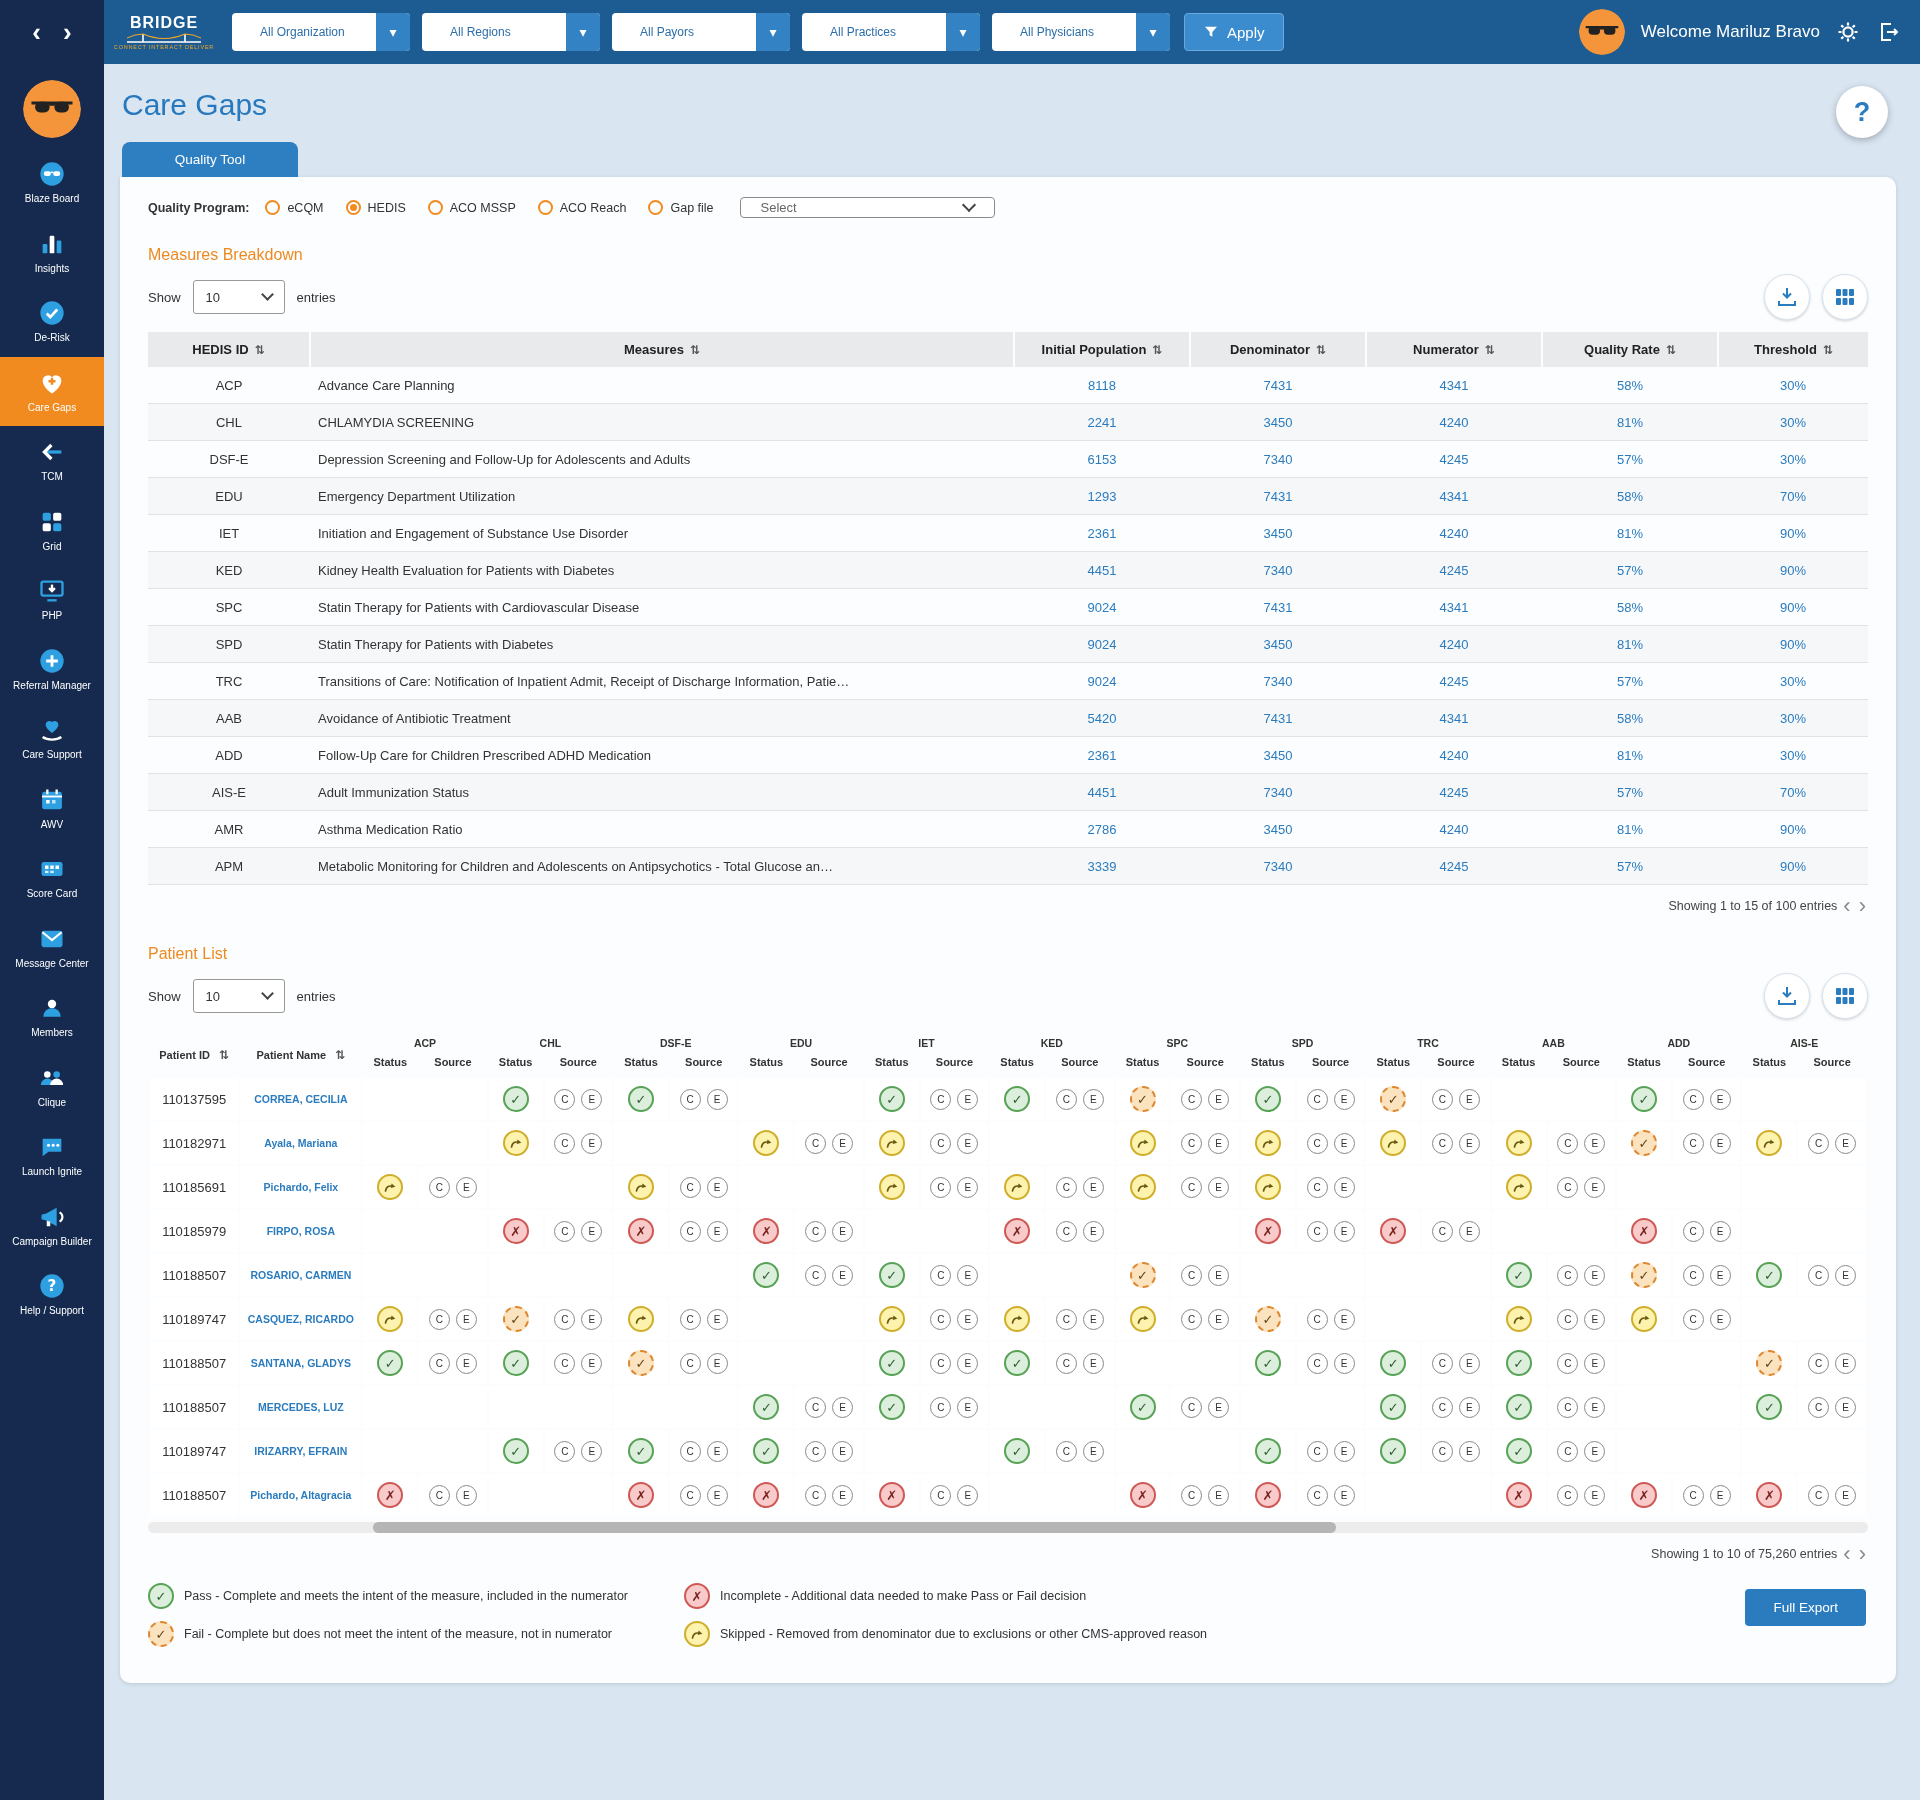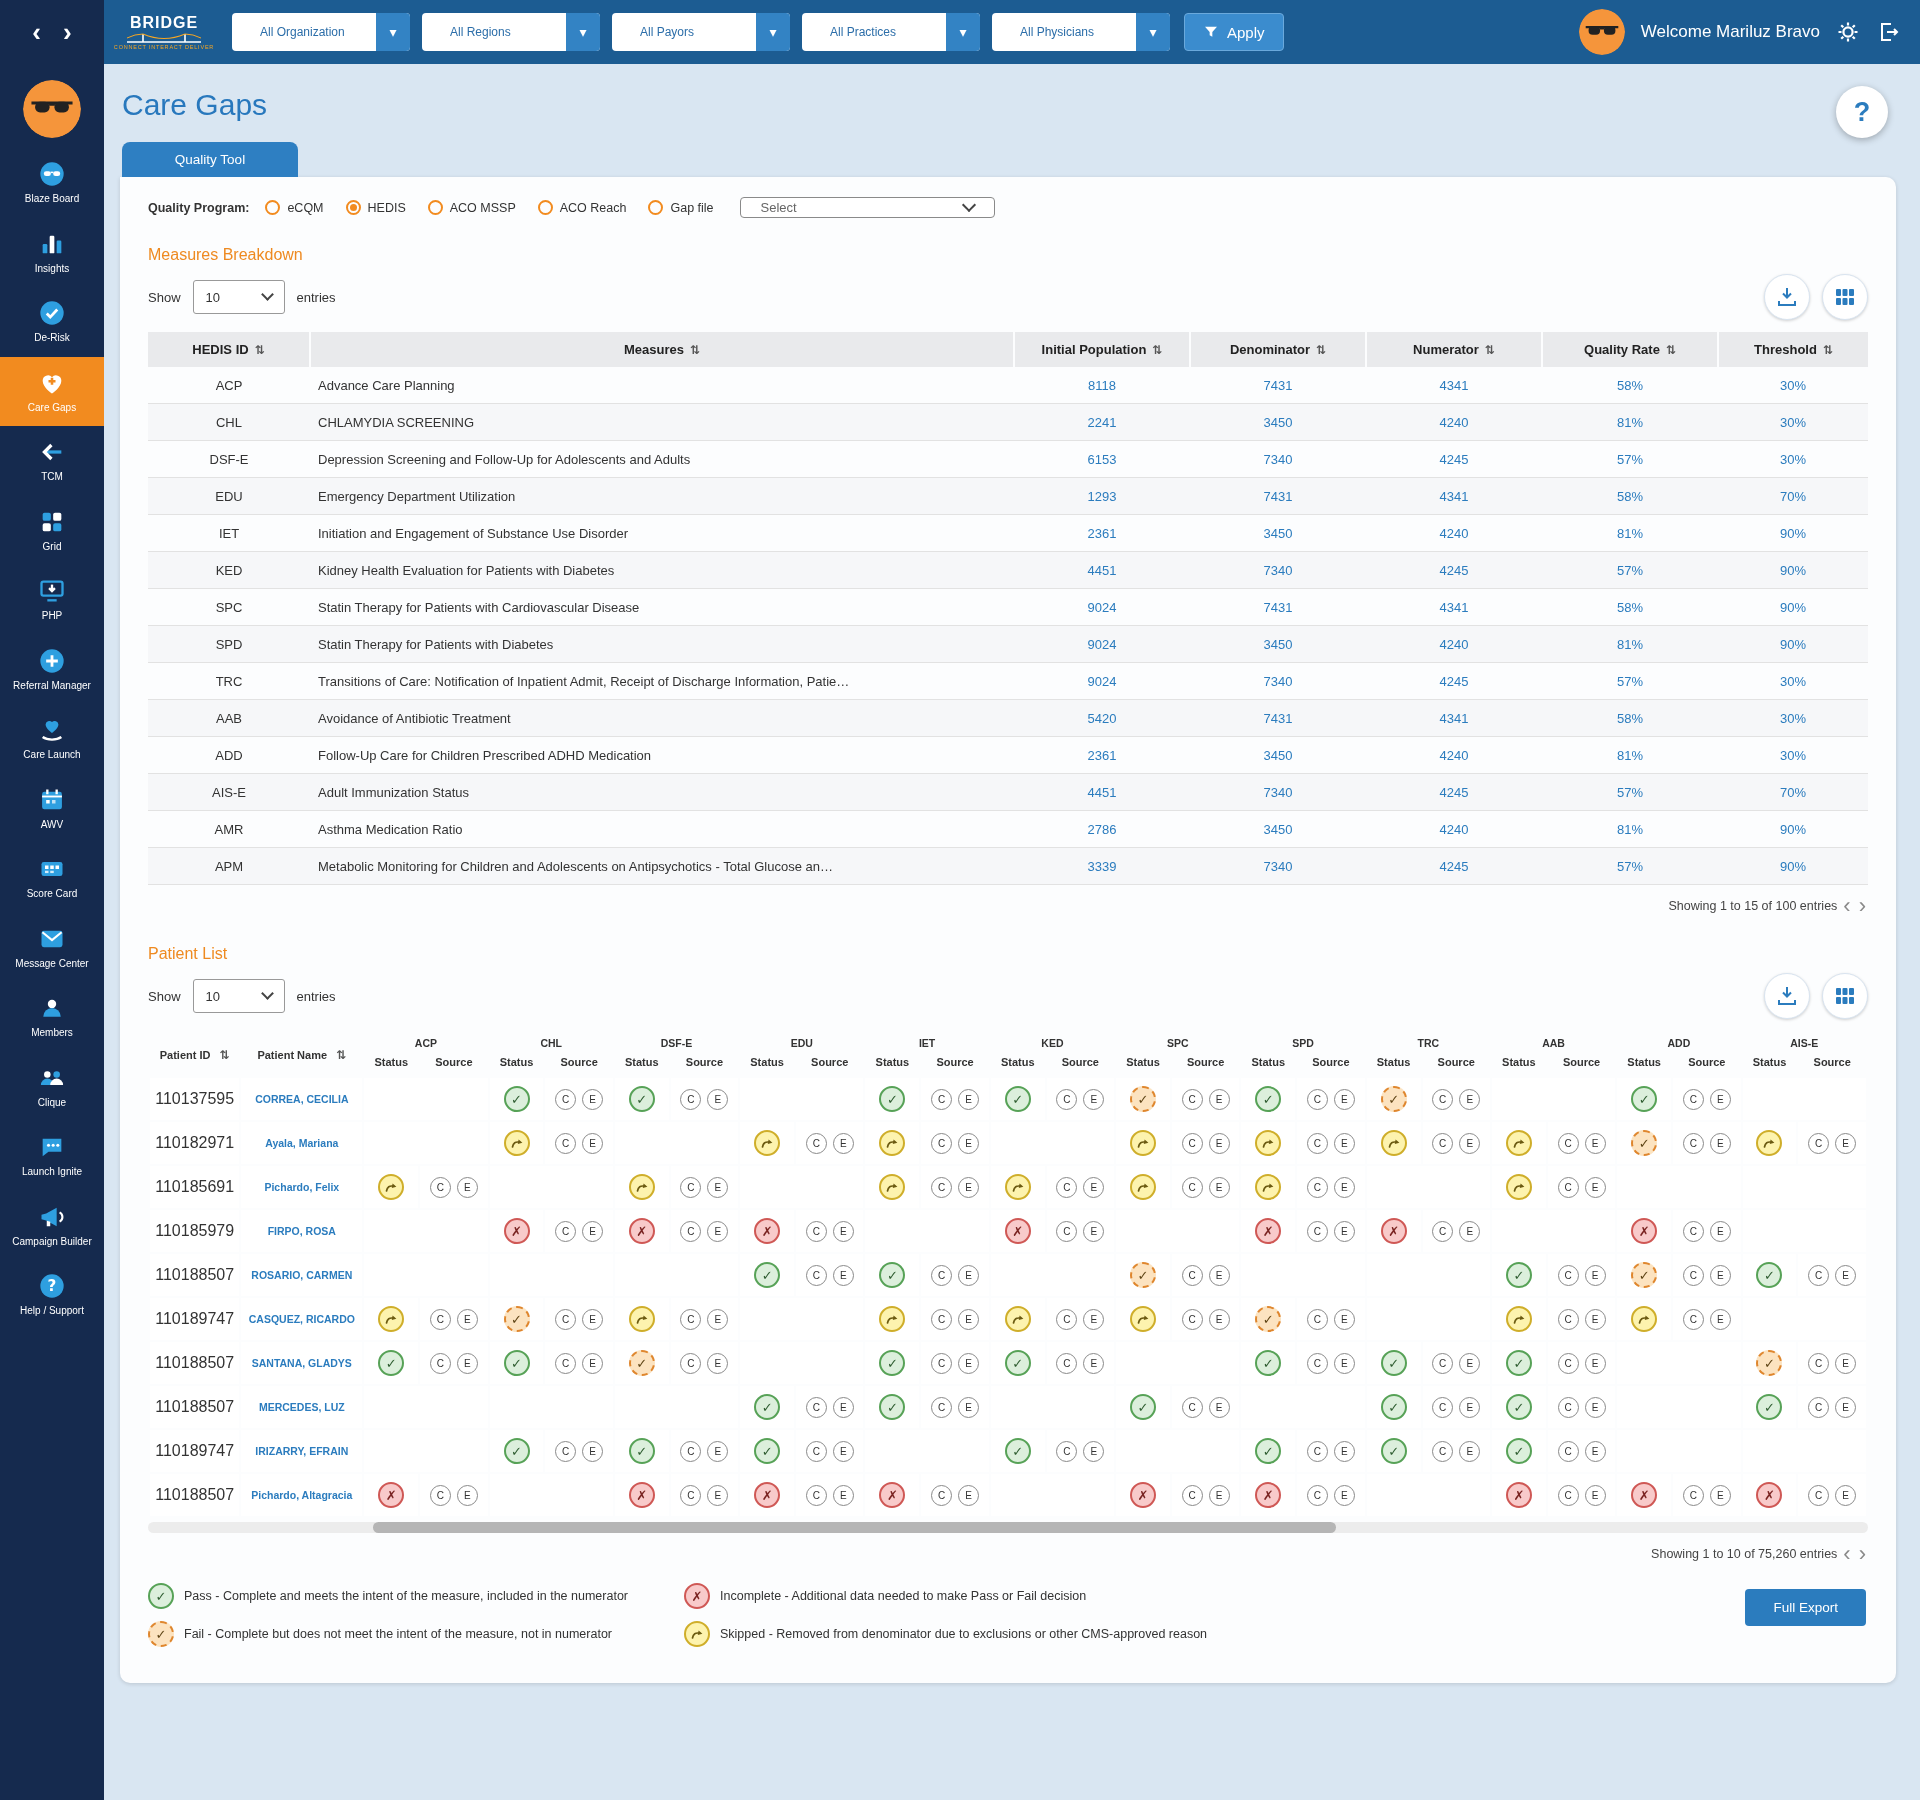--- a/index.html
+++ b/index.html
@@ -98,21 +98,21 @@
   .pt-wrap { width:100%; overflow:hidden; margin-top:12px; }
   #patient-table { border-collapse:separate; border-spacing:2px; }
   #patient-table th { font-size:11px; font-weight:bold; color:#333; padding:4px 2px; background:#fcfdfe;
     vertical-align:middle; white-space:nowrap; }
   .grp-th { font-size:10.5px !important; padding-bottom:1px !important; }
   .sub-th { padding-bottom:8px !important; }
   .sub-th.w-status { width:58px; } .sub-th.w-source { width:74px; }
   .pid-th { width:92px; cursor:pointer; } .pname-th { width:128px; cursor:pointer;text-align:center; }
   #patient-table td { height:42px; text-align:center; vertical-align:middle; background:#fff; }
   td.cell-empty { background:#d5d5d5; }
-  td.pid { font-size:16px; color:#333; }
+  td.pid { font-size:13px; color:#333; }
   td.pname { font-size:10.5px; color:#2b7cbe; font-weight:bold; cursor:pointer; }
   .st { display:inline-flex; width:26px; height:26px; border-radius:50%; align-items:center; justify-content:center;
     font-size:13px; font-weight:bold; cursor:pointer; }
   .st svg { width:14px; height:14px; }
   .st-pass { background:#dcefdc; border:2px solid #57a257; color:#2f5d31; }
   .st-fail { background:#fce3c0; border:2px dashed #df862d; color:#5f4516; }
   .st-inc  { background:#f8caca; border:2px solid #cf5855; color:#7a2422; }
   .st-skip { background:#fdf3ae; border:2px solid #cfae2a; color:#6b5a11; }
   .src-btn { display:inline-flex; width:21px; height:21px; border-radius:50%; border:1px solid #8a8a8a;
     background:#fff; align-items:center; justify-content:center; font-size:10px; color:#333; margin:0 3px;
@@ -292,21 +292,21 @@
         </span>
         <span class="side-lbl">Referral Manager</span>
       </div>
       <div class="side-item">
         <span class="side-ic">
           <svg viewBox="0 0 24 24">
             <path d="M12 14.5s-5.5-3.6-5.5-7.2A3.2 3.2 0 0 1 12 5.2a3.2 3.2 0 0 1 5.5 2.1c0 3.6-5.5 7.2-5.5 7.2z" fill="#2e9fe0"></path>
             <path d="M4 18c3 2.2 5 2.2 8 2.2s5 0 8-2.2" stroke="#fff" stroke-width="2" fill="none"></path>
           </svg>
         </span>
-        <span class="side-lbl">Care Launch</span>
+        <span class="side-lbl">Care Support</span>
       </div>
       <div class="side-item">
         <span class="side-ic">
           <svg viewBox="0 0 24 24">
             <rect x="3.5" y="5" width="17" height="15" rx="2" fill="#2e9fe0"></rect>
             <path d="M3.5 9h17" stroke="#fff" stroke-width="1.6"></path>
             <path d="M8 3v4M16 3v4" stroke="#fff" stroke-width="2"></path>
             <rect x="7" y="12" width="3" height="3" fill="#fff"></rect>
             <rect x="12" y="12" width="3" height="3" fill="#fff" opacity=".7"></rect>
           </svg>

